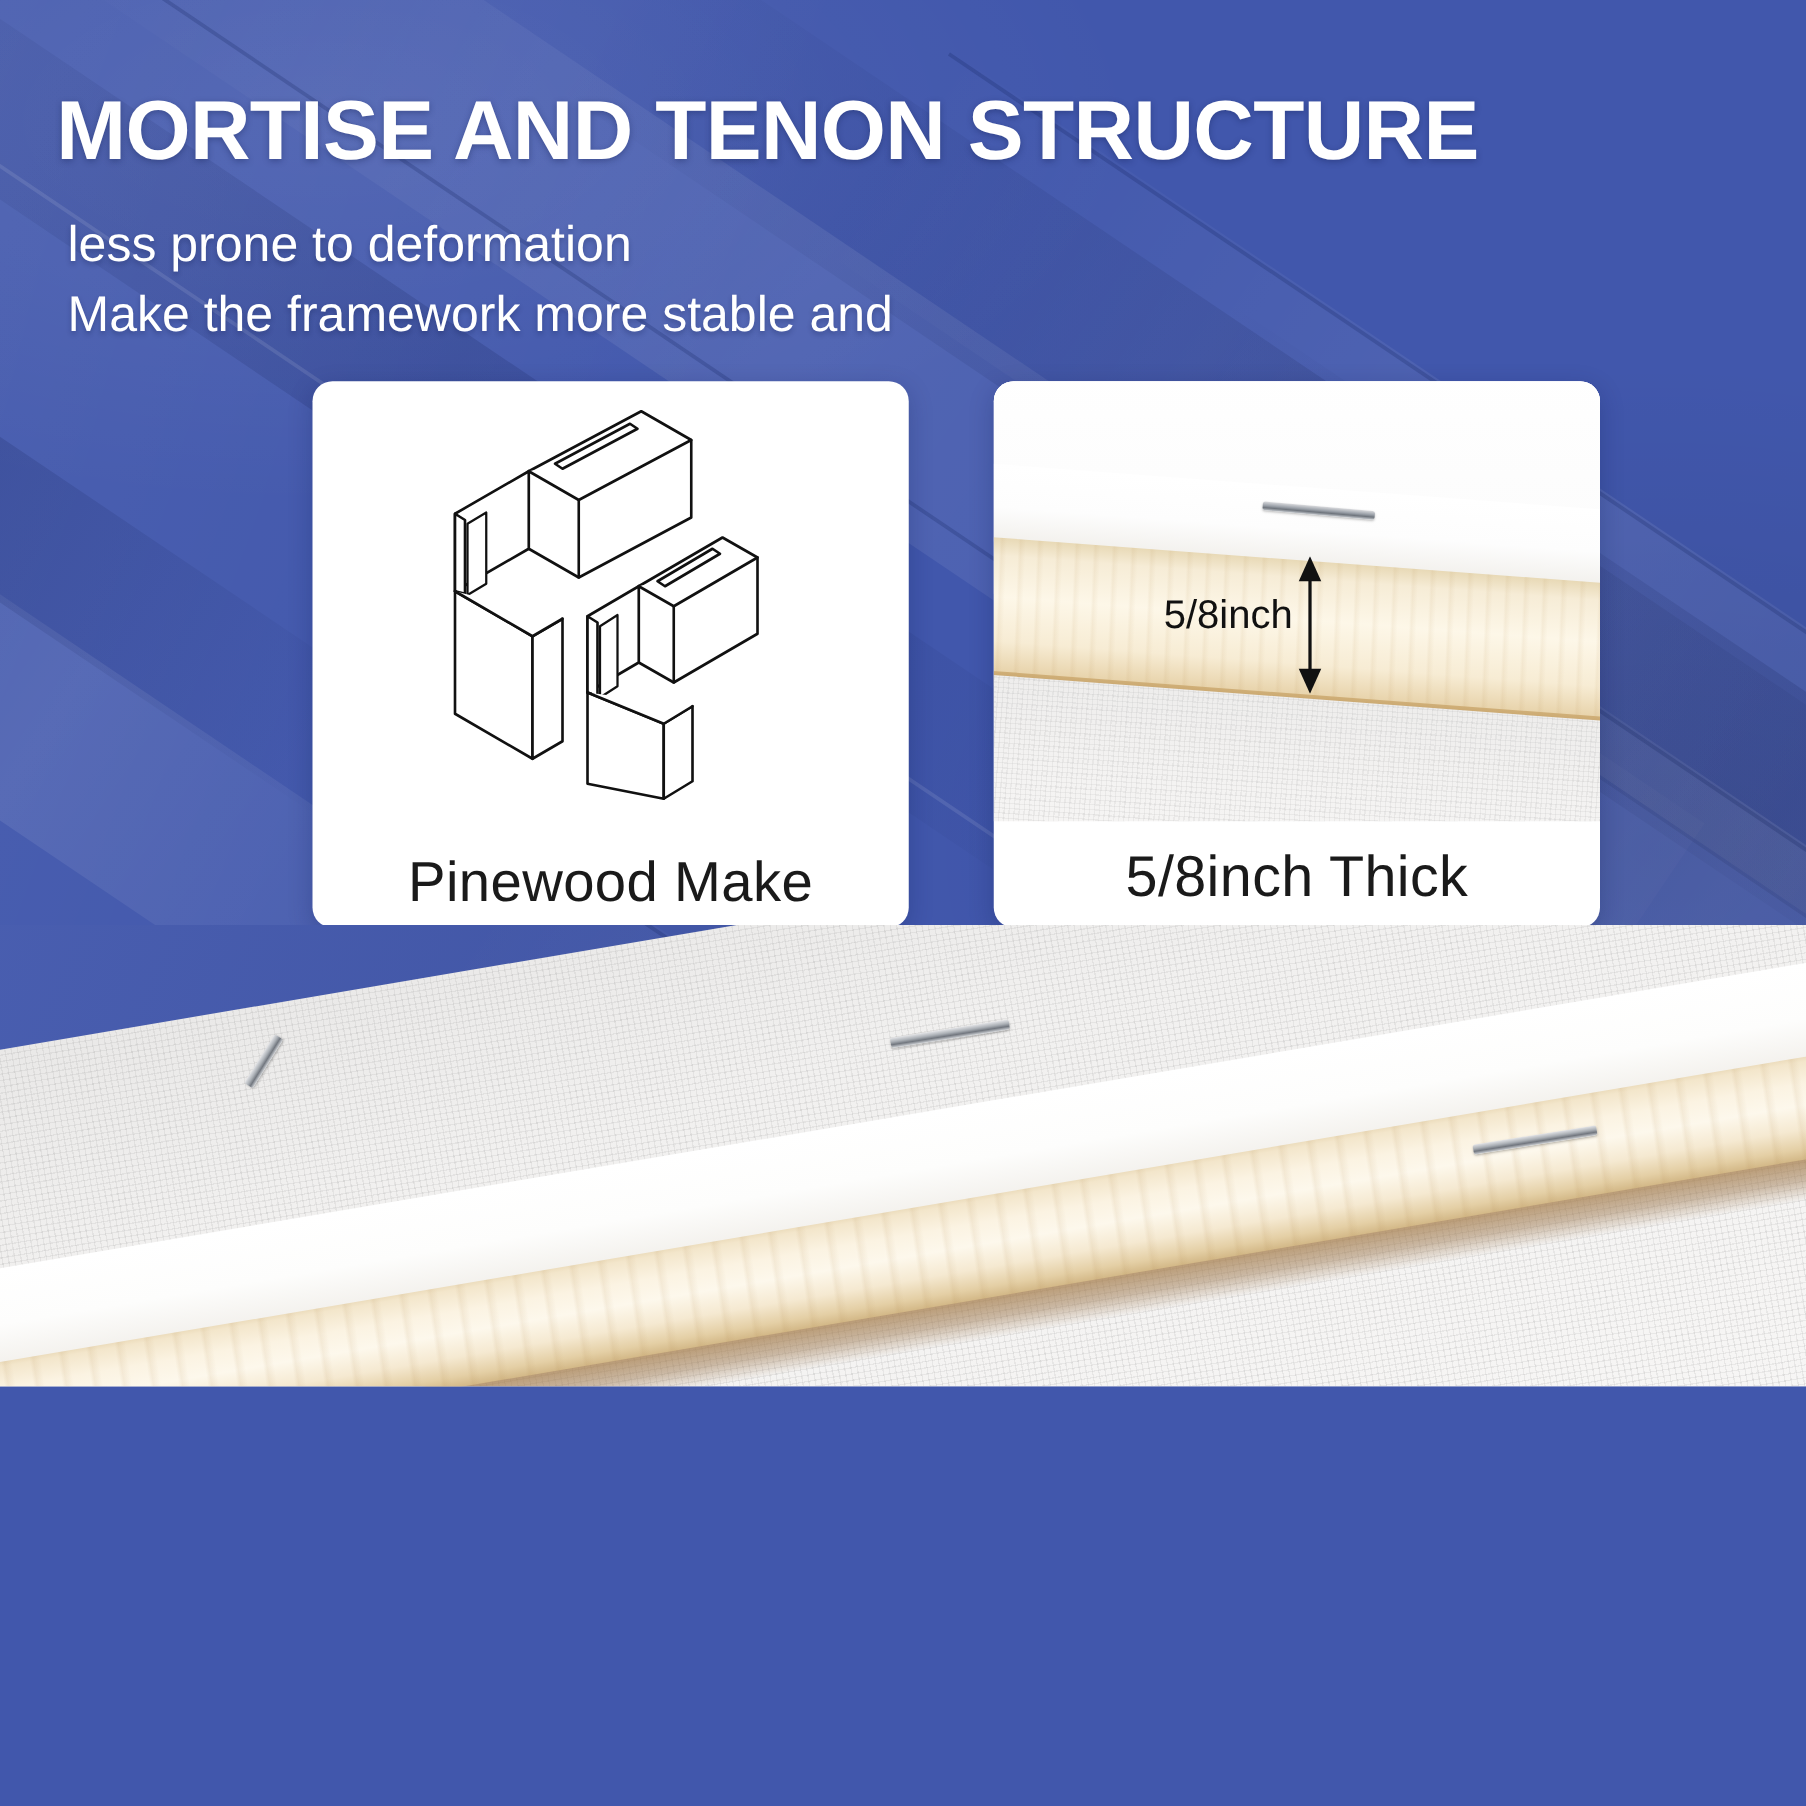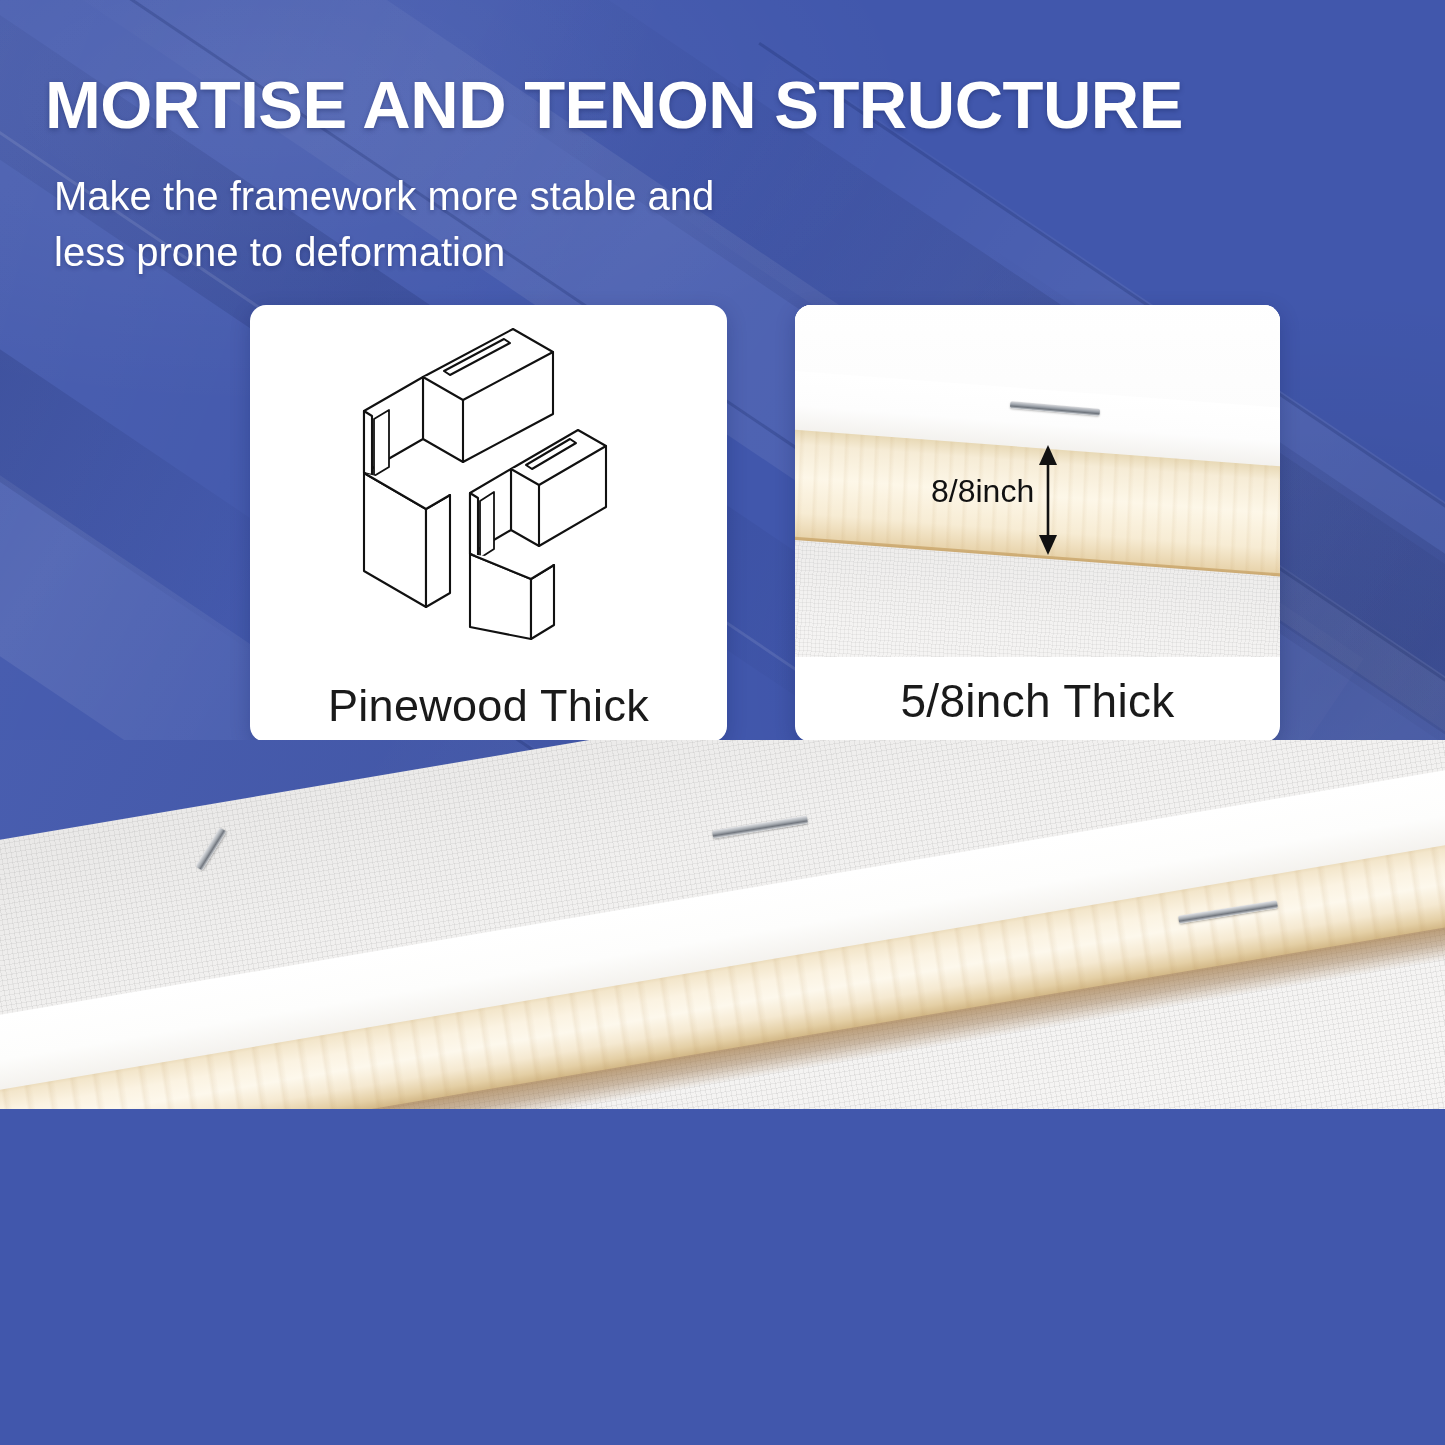--- a/index.html
+++ b/index.html
@@ -201,22 +201,22 @@
     <div class="band dark" style="left:980px; top:240px; width:1200px; height:150px; transform:rotate(34deg);"></div>
     <div class="band lite" style="left:-260px; top:300px; width:900px; height:150px; transform:rotate(34deg);"></div>
     <div class="band dark" style="left:-340px; top:120px; width:800px; height:110px; transform:rotate(34deg);"></div>
     <div class="band lite" style="left:1080px; top:430px; width:900px; height:160px; transform:rotate(34deg);"></div>
     <div class="band edged" style="left:1080px; top:432px; width:900px; height:3px; transform:rotate(34deg);"></div>
   </div>
 
   <div class="headline">MORTISE AND TENON STRUCTURE</div>
 
   <div class="subline">
+    <div>less prone to deformation</div>
     <div>Make the framework more stable and</div>
-    <div>less prone to deformation</div>
   </div>
 
   <div class="card" id="card-left">
     <svg class="joint-svg" viewBox="0 0 441 330">
       <g fill="#ffffff" stroke="#111111" stroke-width="2.1" stroke-linejoin="round" stroke-linecap="round">
 
         <path d="M155 60 L245 12 L285 35 L285 97 L195 145 L155 122 Z"></path>
         <path d="M155 60 L195 83 L285 35"></path>
         <path d="M195 83 L195 145"></path>
 
@@ -249,33 +249,33 @@
       </g>
 
       <g fill="#ffffff" stroke="#111111" stroke-width="2.1" stroke-linejoin="round" stroke-linecap="round">
 
         <path d="M202 237 L202 310 L263 322 L263 262 Z"></path>
         <path d="M263 262 L263 322 L286 308 L286 248 Z"></path>
         <path d="M202 237 L263 262 L286 248"></path>
       </g>
     </svg>
 
-    <div class="card-caption">Pinewood Thick</div>
+    <div class="card-caption">Pinewood Make</div>
   </div>
 
   <div class="card" id="card-right">
     <div class="rphoto">
       <div class="rp-topwhite"></div>
       <div class="rp-edge"></div>
       <div class="rp-staple"></div>
       <div class="rp-wood"></div>
       <div class="rp-wood-low"></div>
       <div class="rp-canvas"></div>
 
-      <div class="dim-label">8/8inch</div>
+      <div class="dim-label">5/8inch</div>
 
       <svg class="dim-arrow" viewBox="0 0 26 110">
         <line x1="13" y1="12" x2="13" y2="98" stroke="#111" stroke-width="2.6"></line>
         <polygon points="13,0 4,20 22,20" fill="#111"></polygon>
         <polygon points="13,110 4,90 22,90" fill="#111"></polygon>
       </svg>
     </div>
 
     <div class="card-caption">5/8inch Thick</div>
   </div>

